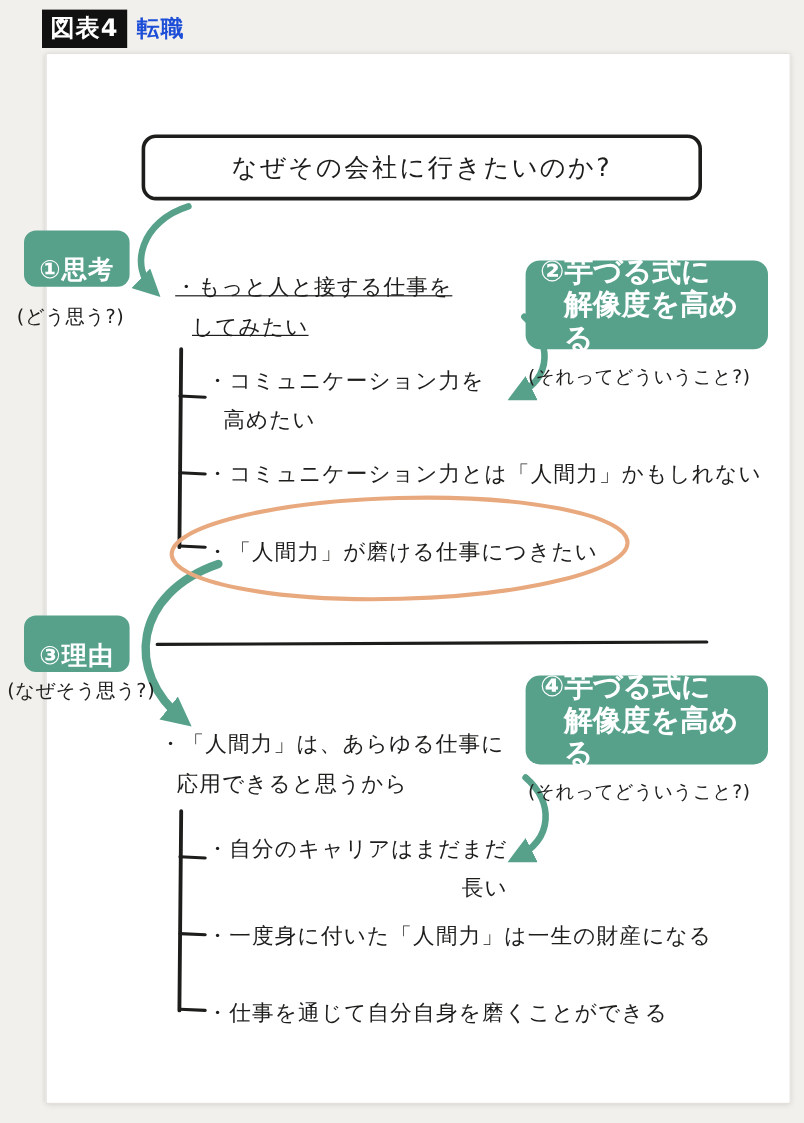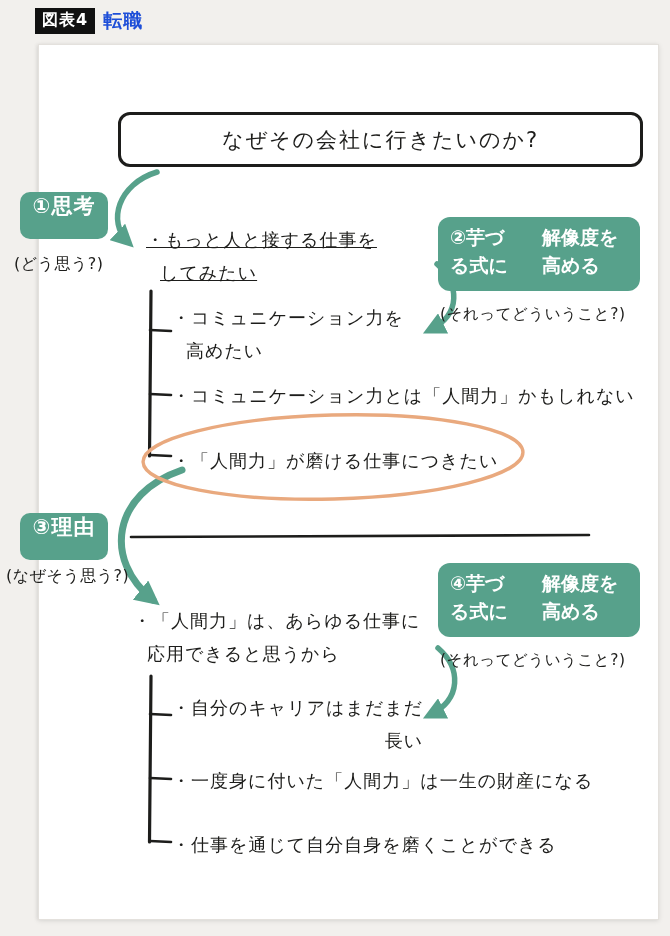--- a/index.html
+++ b/index.html
@@ -16,42 +16,42 @@
     width:670px;height:936px;
     background:var(--outer-bg,#f2f0ed);
     font-family:"DejaVu Sans","Liberation Sans",sans-serif;
     color:var(--ink,#1d1d1b);
     position:relative;overflow:hidden;
   }
   .stage{position:absolute;left:0;top:0;width:670px;height:936px;}
 
   
   .hdr{position:absolute;left:35px;top:8px;display:flex;align-items:center;gap:8px;}
-  .hdr-badge{background:var(--badge-black,#111);color:#fff;font-size:16px;font-weight:bold;
+  .hdr-badge{background:var(--badge-black,#111);color:#fff;font-size:20px;font-weight:bold;
     padding:2px 7px 3px;letter-spacing:1px;}
   .hdr-title{font-size:19px;font-weight:bold;color:#1d4ed8;letter-spacing:1px;}
 
   
   .page{position:absolute;left:38px;top:44px;width:621px;height:876px;
     background:var(--page-bg,#fff);border:1px solid #e4e1dd;
     box-shadow:0 1px 5px rgba(0,0,0,.10), -2px 0 3px rgba(0,0,0,.04);}
 
   
-  .qbox{position:absolute;left:118px;top:112px;width:525px;height:55px;
+  .qbox{position:absolute;left:118px;top:112px;width:467px;height:55px;
     border:3px solid var(--ink,#1d1d1b);border-radius:12px;
     display:flex;align-items:center;justify-content:center;background:#fff;}
   .qbox span{font-size:21px;letter-spacing:2px;font-weight:500;}
 
   
   .badge{position:absolute;background:var(--accent-teal,#57a18b);color:#fff;
-    border-radius:10px;display:flex;align-items:flex-start;justify-content:center;
+    border-radius:10px;display:flex;align-items:flex-end;justify-content:center;
     font-weight:bold;}
   .badge.small{width:88px;height:47px;font-size:21px;letter-spacing:1px;}
-  .badge.wide{width:202px;height:74px;border-radius:12px;flex-direction:row;
-    align-items:flex-start;justify-content:center;padding:6px 12px;font-size:19px;line-height:28px;}
+  .badge.wide{width:202px;height:74px;border-radius:12px;flex-direction:column;
+    align-items:flex-start;justify-content:center;padding:6px 12px;font-size:24px;line-height:28px;}
   .badge.wide .l2{padding-left:20px;}
   .hint{position:absolute;font-size:16px;font-weight:500;letter-spacing:0.5px;white-space:nowrap;}
 
   
   .hw{position:absolute;font-size:18px;line-height:33px;letter-spacing:1px;
     color:var(--ink,#1d1d1b);white-space:nowrap;font-weight:500;}
   .hw .ind{display:block;padding-left:14px;}
 
   svg.overlay{position:absolute;left:0;top:0;width:670px;height:936px;pointer-events:none;}
   .stroke-teal{stroke:var(--accent-teal,#57a18b);fill:none;stroke-linecap:round;}

